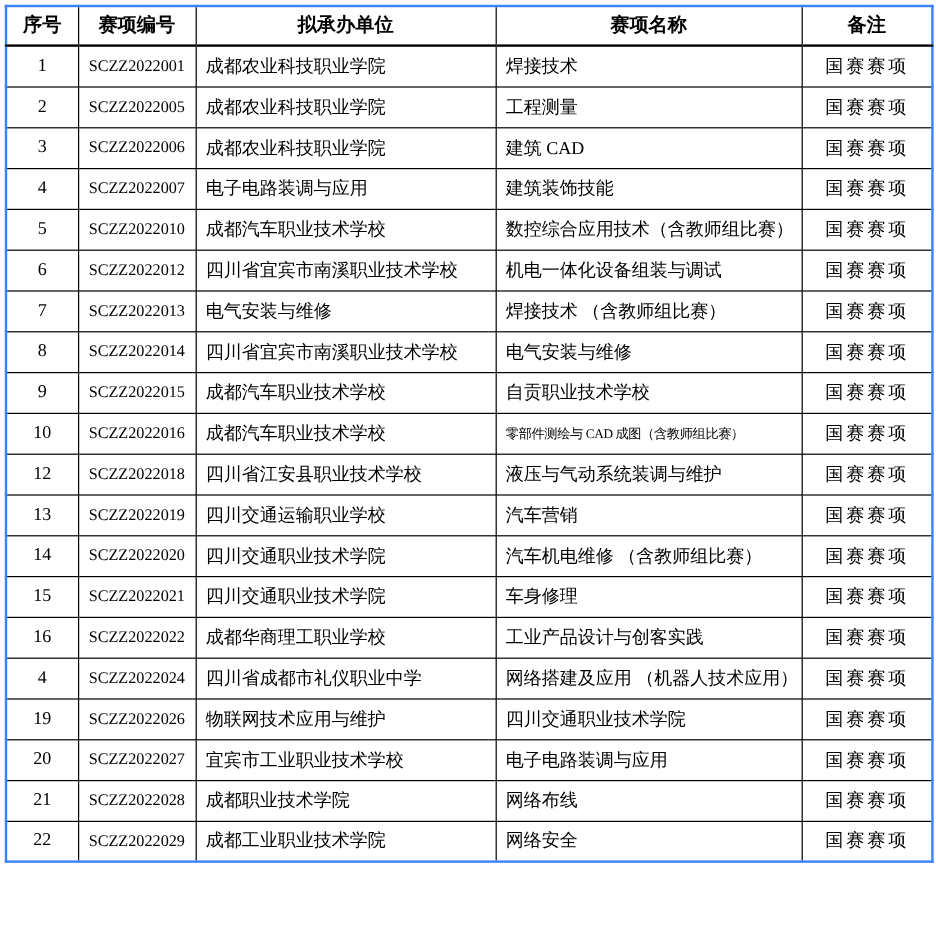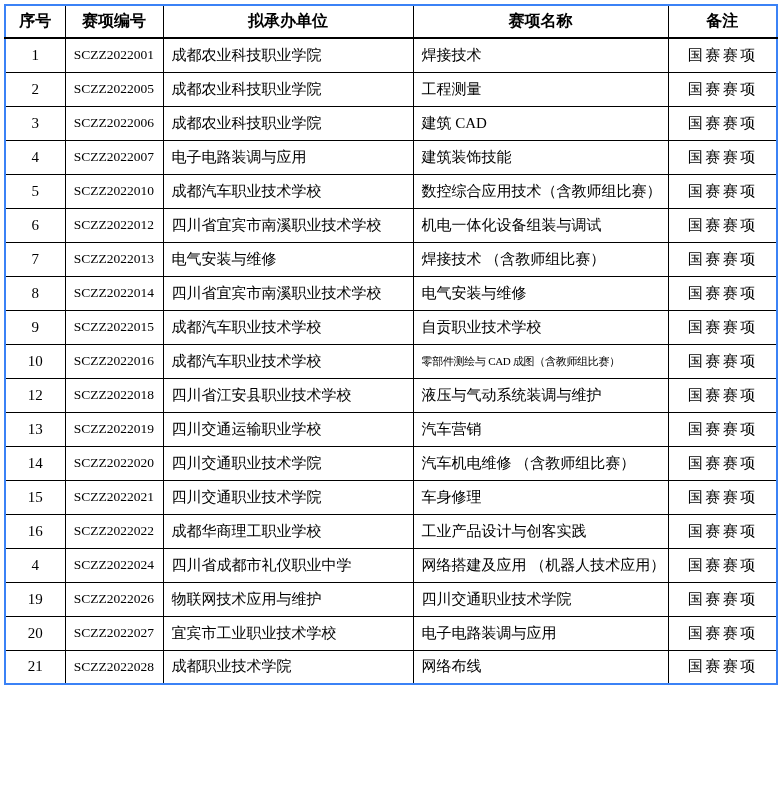--- a/index.html
+++ b/index.html
@@ -229,15 +229,22 @@
     <td class="cell-name">电子电路装调与应用</td>
     <td class="cell-remark">国赛赛项</td>
   </tr>
         <tr>
     <td class="cell-no">21</td>
     <td class="cell-code">SCZZ2022028</td>
     <td class="cell-unit">成都职业技术学院</td>
     <td class="cell-name">网络布线</td>
     <td class="cell-remark">国赛赛项</td>
   </tr>
+        <tr>
+    <td class="cell-no">22</td>
+    <td class="cell-code">SCZZ2022029</td>
+    <td class="cell-unit">成都工业职业技术学院</td>
+    <td class="cell-name">网络安全</td>
+    <td class="cell-remark">国赛赛项</td>
+  </tr>
       </tbody>
   </table>
 </div>
 
 </body></html>

